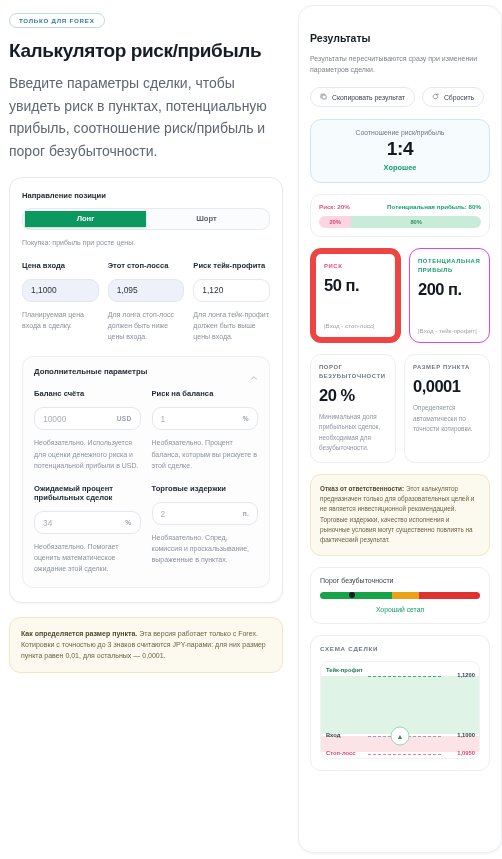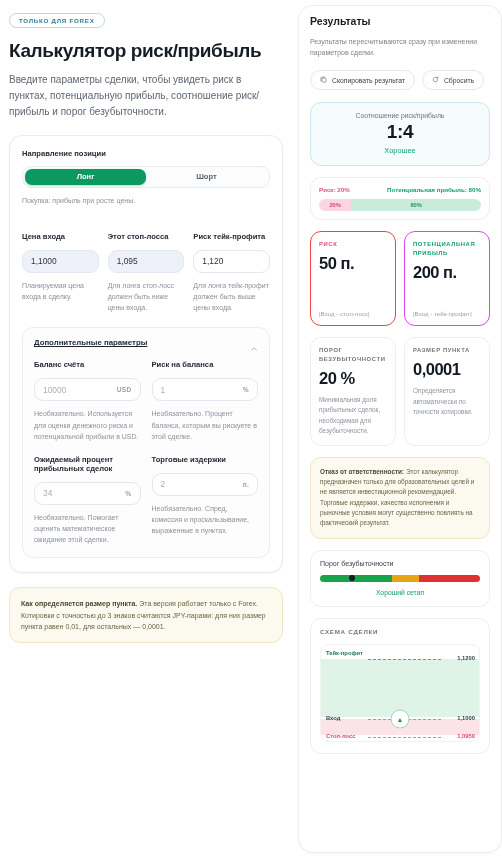--- a/index.html
+++ b/index.html
@@ -20,108 +20,108 @@
 
   .badge{
     display:inline-block;border:1px solid #bcd7e6;border-radius:20px;
     padding:3px 9px 3px 9px;color:#2f7c9b;font-size:6.2px;letter-spacing:.12em;
     font-weight:700;text-transform:uppercase;background:#fff;
   }
   h1.title{
     font-size:19px;font-weight:700;letter-spacing:-.4px;margin-top:12px;color:#161c26;
   }
   p.lede{
-    margin-top:10px;font-size:10px;line-height:1.62;color:#5e6673;max-width:262px;
+    margin-top:10px;font-size:14px;line-height:1.62;color:#5e6673;max-width:262px;
   }
 
   .card{
     background:#fff;border:1px solid #e8eaef;border-radius:13px;
     box-shadow:0 1px 2px rgba(20,26,38,.04);
   }
 
   .form-card{margin-top:14px;padding:13px 12px 14px 12px;}
   .field-label{font-size:7.6px;font-weight:700;color:#242b36;}
 
   .seg{
     margin-top:8px;display:flex;background:#fbfcfd;border:1px solid #e8eaef;
     border-radius:9px;padding:2px;height:22px;
   }
   .seg-btn{
     flex:1;display:flex;align-items:center;justify-content:center;
-    font-size:7.6px;font-weight:700;border-radius:7px;color:#5b636f;cursor:pointer;
+    font-size:7.6px;font-weight:700;border-radius:0;color:#5b636f;cursor:pointer;
   }
   .seg-btn.active{background:#0b9960;color:#fff;box-shadow:0 1px 2px rgba(11,153,96,.3);}
 
   .hint{font-size:7px;line-height:1.6;color:#8b919c;}
   .seg-hint{margin-top:7px;}
 
-  .grid3{display:flex;gap:9px;margin-top:26px;}
+  .grid3{display:flex;gap:9px;margin-top:13px;}
   .col{flex:1;min-width:0;}
   .inp{
     margin-top:9px;height:23px;border:1px solid #e4e7ee;border-radius:9px;
     background:#fff;display:flex;align-items:center;padding:0 8px;
     font-size:8.4px;color:#2c3340;
   }
   .inp.filled{background:#eef1f9;border-color:#e3e7f2;}
   .inp .suffix{margin-left:auto;font-size:6.6px;color:#9aa0ab;font-weight:600;letter-spacing:.04em;}
   .inp .ph{color:#a9aeb8;}
   .col .hint{margin-top:7px;}
 
   .adv{
     margin-top:14px;border:1px solid #eceef3;border-radius:11px;
     padding:10px 11px 12px 11px;background:#fdfdfe;
   }
-  .adv-head{display:flex;align-items:flex-end;justify-content:space-between;cursor:pointer;text-decoration:underline;}
+  .adv-head{display:flex;align-items:flex-end;justify-content:space-between;cursor:pointer;}
   .adv-title{font-size:7.8px;font-weight:700;color:#242b36;}
   .chev{width:8px;height:8px;color:#9aa0ab;}
   .grid2{display:flex;gap:11px;margin-top:13px;}
 
   .note{
     margin-top:14px;background:#fcfaef;border:1px solid #f0e7c6;border-radius:11px;
     padding:10px 11px;font-size:7px;line-height:1.62;color:#6b6345;
   }
   .note b{color:#4d4730;font-weight:700;}
 
   
   .right{
     width:204px;flex:0 0 204px;background:#fff;border:1px solid #eceef2;
     border-radius:15px;box-shadow:0 1px 3px rgba(20,26,38,.05);
-    padding:9px 11px 13px 11px;overflow:hidden;
+    padding:26px 11px 13px 11px;overflow:hidden;
   }
   h2.rtitle{font-size:10.5px;font-weight:700;color:#161c26;}
   p.rlede{margin-top:9px;font-size:7px;line-height:1.6;color:#7d838e;}
 
   .btnrow{display:flex;gap:7px;margin-top:12px;}
   .btn{
     display:flex;align-items:center;gap:5px;border:1px solid #e4e7ee;border-radius:17px;
     background:#fff;padding:5px 9px;font-size:6.8px;color:#39414e;cursor:pointer;font-weight:500;
   }
   .btn svg{flex:0 0 auto;}
 
   .ratio{
     margin-top:12px;border:1px solid #cfe6ee;border-radius:11px;background:#f6fcfd;
     padding:9px 8px 10px 8px;text-align:center;
   }
   .ratio .lbl{font-size:6.8px;color:#6d7580;}
   .ratio .val{font-size:19px;font-weight:700;margin-top:2px;letter-spacing:-.4px;color:#131922;}
-  .ratio .q{font-size:7.4px;color:#12a06a;margin-top:3px;font-weight:400;}
+  .ratio .q{font-size:7.4px;color:#12a06a;margin-top:3px;font-weight:700;}
 
   .barcard{margin-top:11px;border:1px solid #eceef3;border-radius:11px;padding:8px;}
   .barlegend{display:flex;justify-content:space-between;font-size:6.2px;font-weight:700;}
   .lg-risk{color:#e0517a;}
   .lg-prof{color:#12a06a;}
   .bar{display:flex;height:12px;border-radius:7px;overflow:hidden;margin-top:6px;}
   .bar .seg-risk{background:#fbd5e1;color:#d6456f;}
   .bar .seg-prof{background:#c8ecd9;color:#2e8f65;}
   .bar div{display:flex;align-items:center;justify-content:center;font-size:5.8px;font-weight:700;}
 
   .two{display:flex;gap:8px;margin-top:11px;}
   .mcard{flex:1;min-width:0;border-radius:11px;padding:8px 8px 8px 8px;min-height:95px;
          display:flex;flex-direction:column;background:#fff;}
-  .mcard.risk{border:1px solid #ef4444;}
+  .mcard.risk{border:6px solid #ef4444;}
   .mcard.profit{border:1px solid #d946ef;}
   .mcard.plain{border:1px solid #eceef3;}
   .mlabel{font-size:5.9px;font-weight:700;letter-spacing:.1em;line-height:1.5;text-transform:uppercase;}
   .mlabel.risk{color:#e0517a;}
   .mlabel.profit{color:#14a06d;}
   .mlabel.plain{color:#6f7680;}
   .mval{font-size:16.5px;font-weight:700;margin-top:5px;letter-spacing:-.5px;color:#131922;}
   .mfoot{margin-top:auto;font-size:6.2px;color:#9aa0ab;}
   .mdesc{margin-top:7px;font-size:6.4px;line-height:1.62;color:#8f959f;}
 

